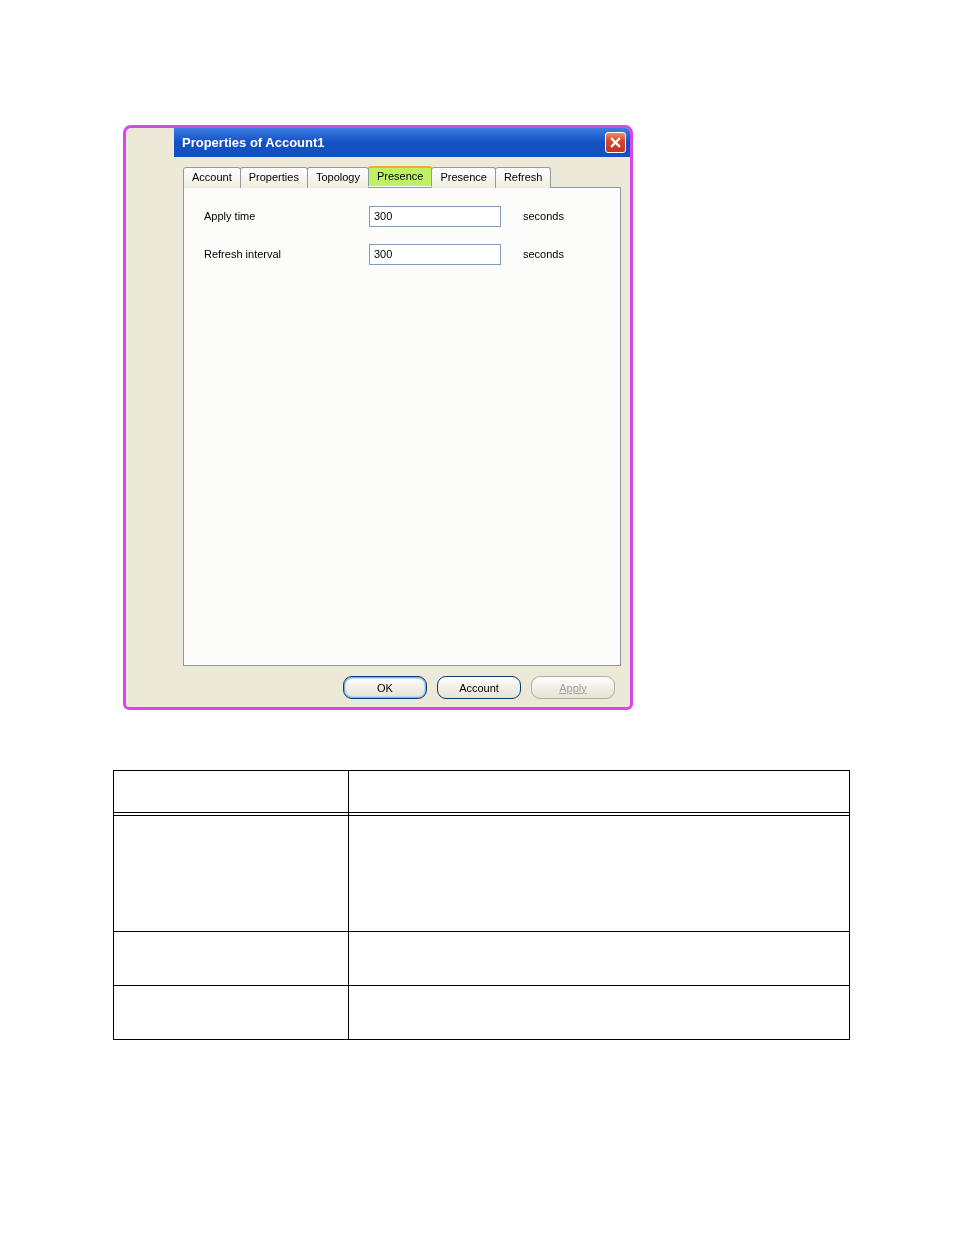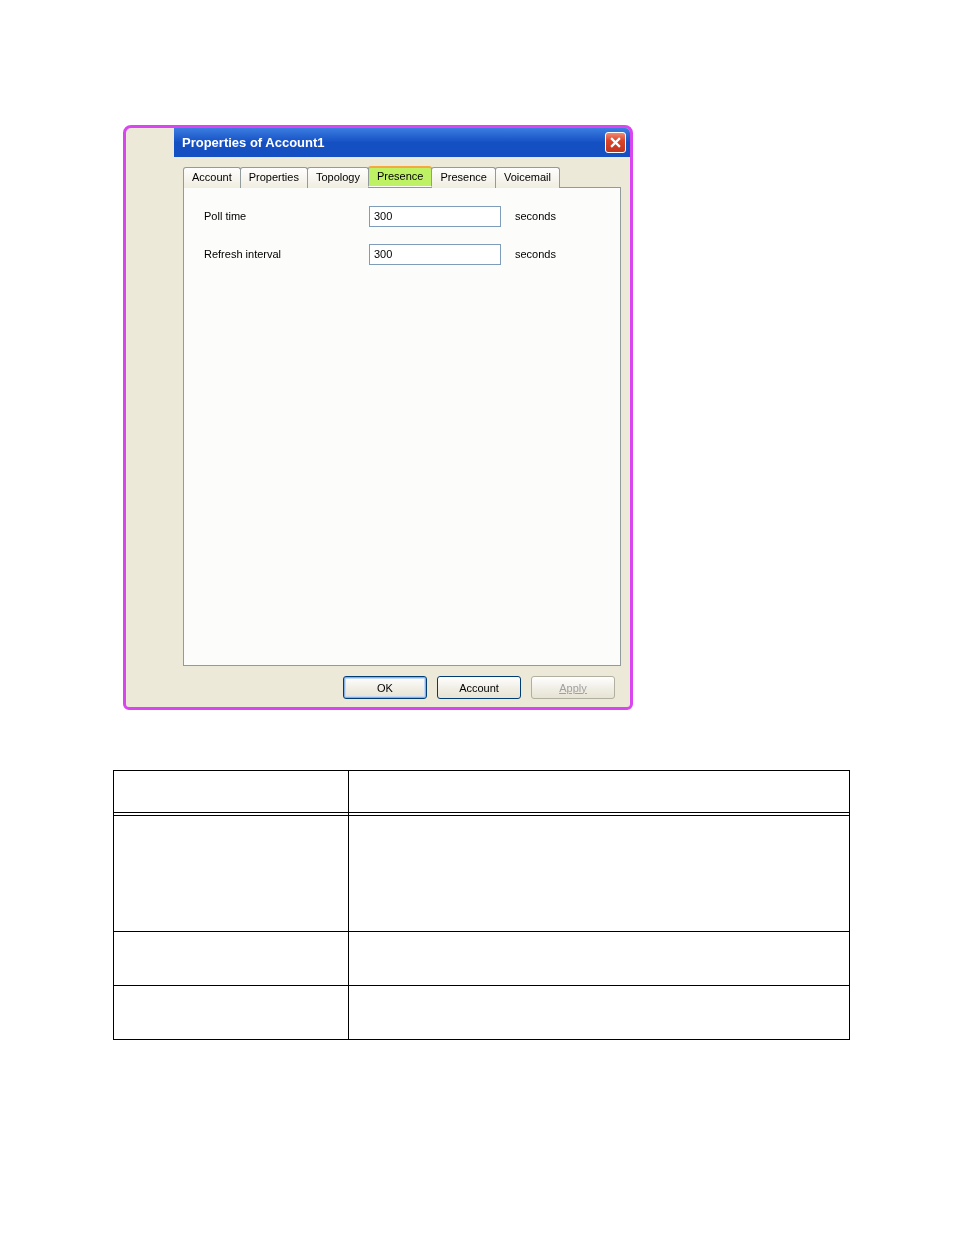--- a/index.html
+++ b/index.html
@@ -145,38 +145,38 @@
     .text-input {
       width: 132px;
       height: 21px;
       border: 1px solid #7f9db9;
       background: #fff;
       font-size: 11px;
       padding: 2px 4px;
       font-family: Tahoma, sans-serif;
     }
     .unit {
-      margin-left: 14px;
+      margin-left: 22px;
       font-size: 11px;
       color: #000;
     }
     .button-row {
       display: flex;
       justify-content: flex-end;
       gap: 10px;
       padding: 10px 6px 0 0;
     }
     .btn {
       width: 84px;
       height: 23px;
       border: 1px solid #003c74;
       background: linear-gradient(to bottom, #fff 0%, #f1efe6 50%, #e7e3d4 100%);
       font-size: 11px;
       font-family: Tahoma, sans-serif;
-      border-radius: 3px;
+      border-radius: 9px;
       cursor: pointer;
       color: #000;
     }
     .btn.default {
       box-shadow: inset 0 0 0 1px #88b0e2, inset 0 0 0 2px #c5dafb;
     }
     .btn.disabled {
       color: #a0a0a0;
       border-color: #b0b0a0;
       cursor: default;
@@ -228,25 +228,25 @@
       </svg>
     </div>
   </div>
   <div class="dialog-body">
     <div class="tab-strip">
       <div class="tab">Account</div>
       <div class="tab">Properties</div>
       <div class="tab">Topology</div>
       <div class="tab active">Presence</div>
       <div class="tab">Presence</div>
-      <div class="tab">Voicemail</div>
+      <div class="tab">Refresh</div>
     </div>
     <div class="tab-panel">
       <div class="form-row">
-        <div class="form-label">Poll time</div>
+        <div class="form-label">Apply time</div>
         <input class="text-input" type="text" value="300" style="">
         <span class="unit">seconds</span>
       </div>
       <div class="form-row">
         <div class="form-label">Refresh interval</div>
         <input class="text-input" type="text" value="300" style="">
         <span class="unit">seconds</span>
       </div>
     </div>
     <div class="button-row">

